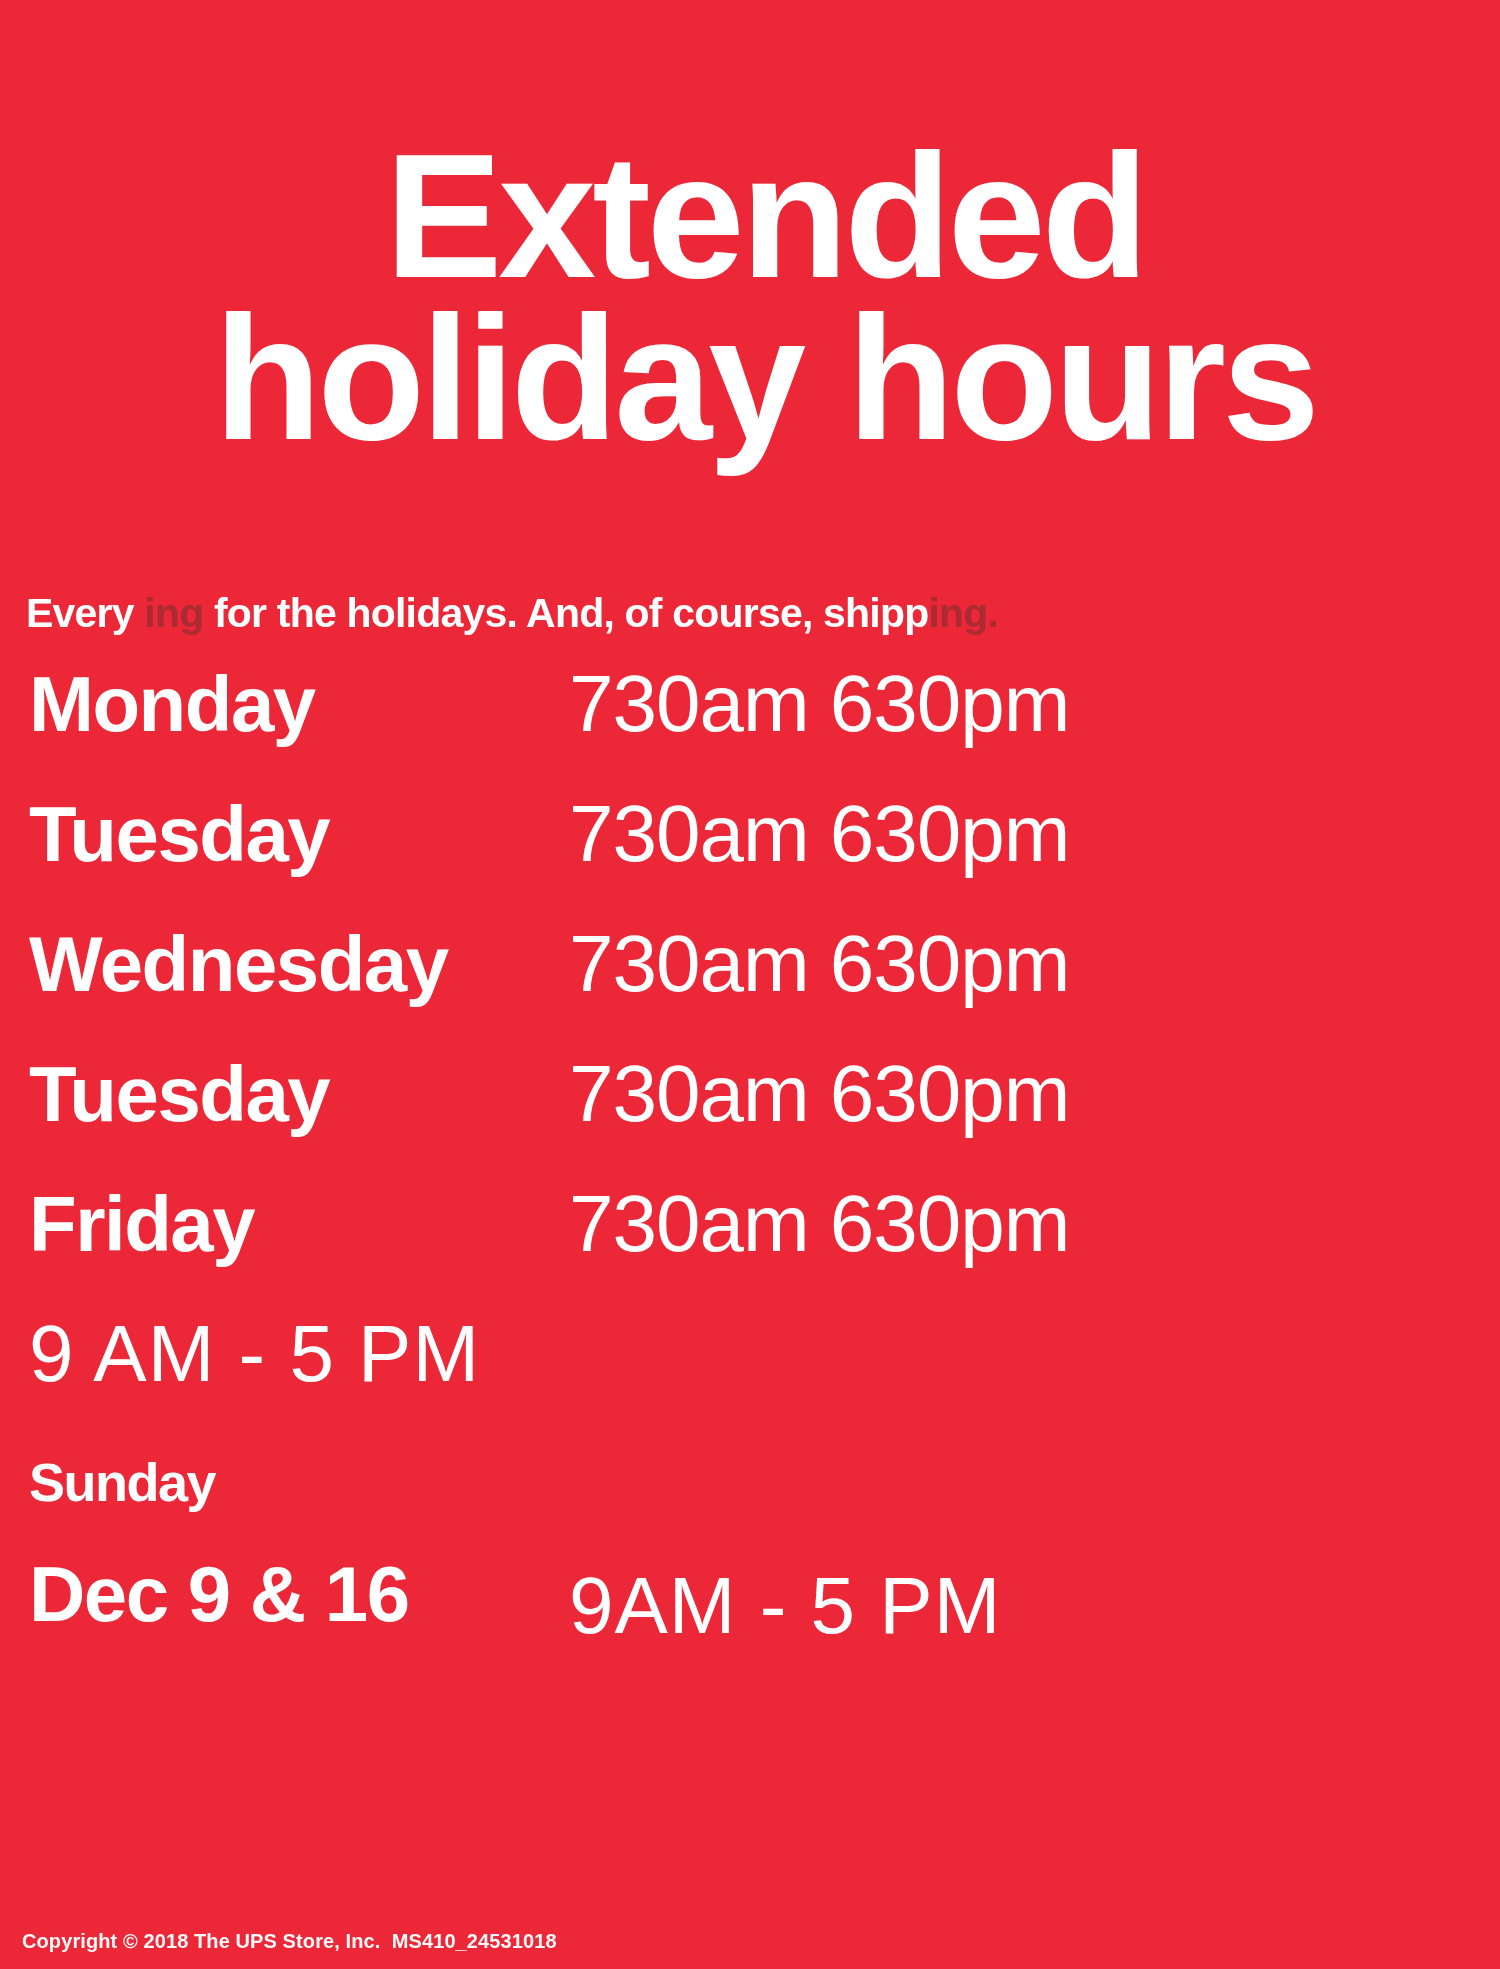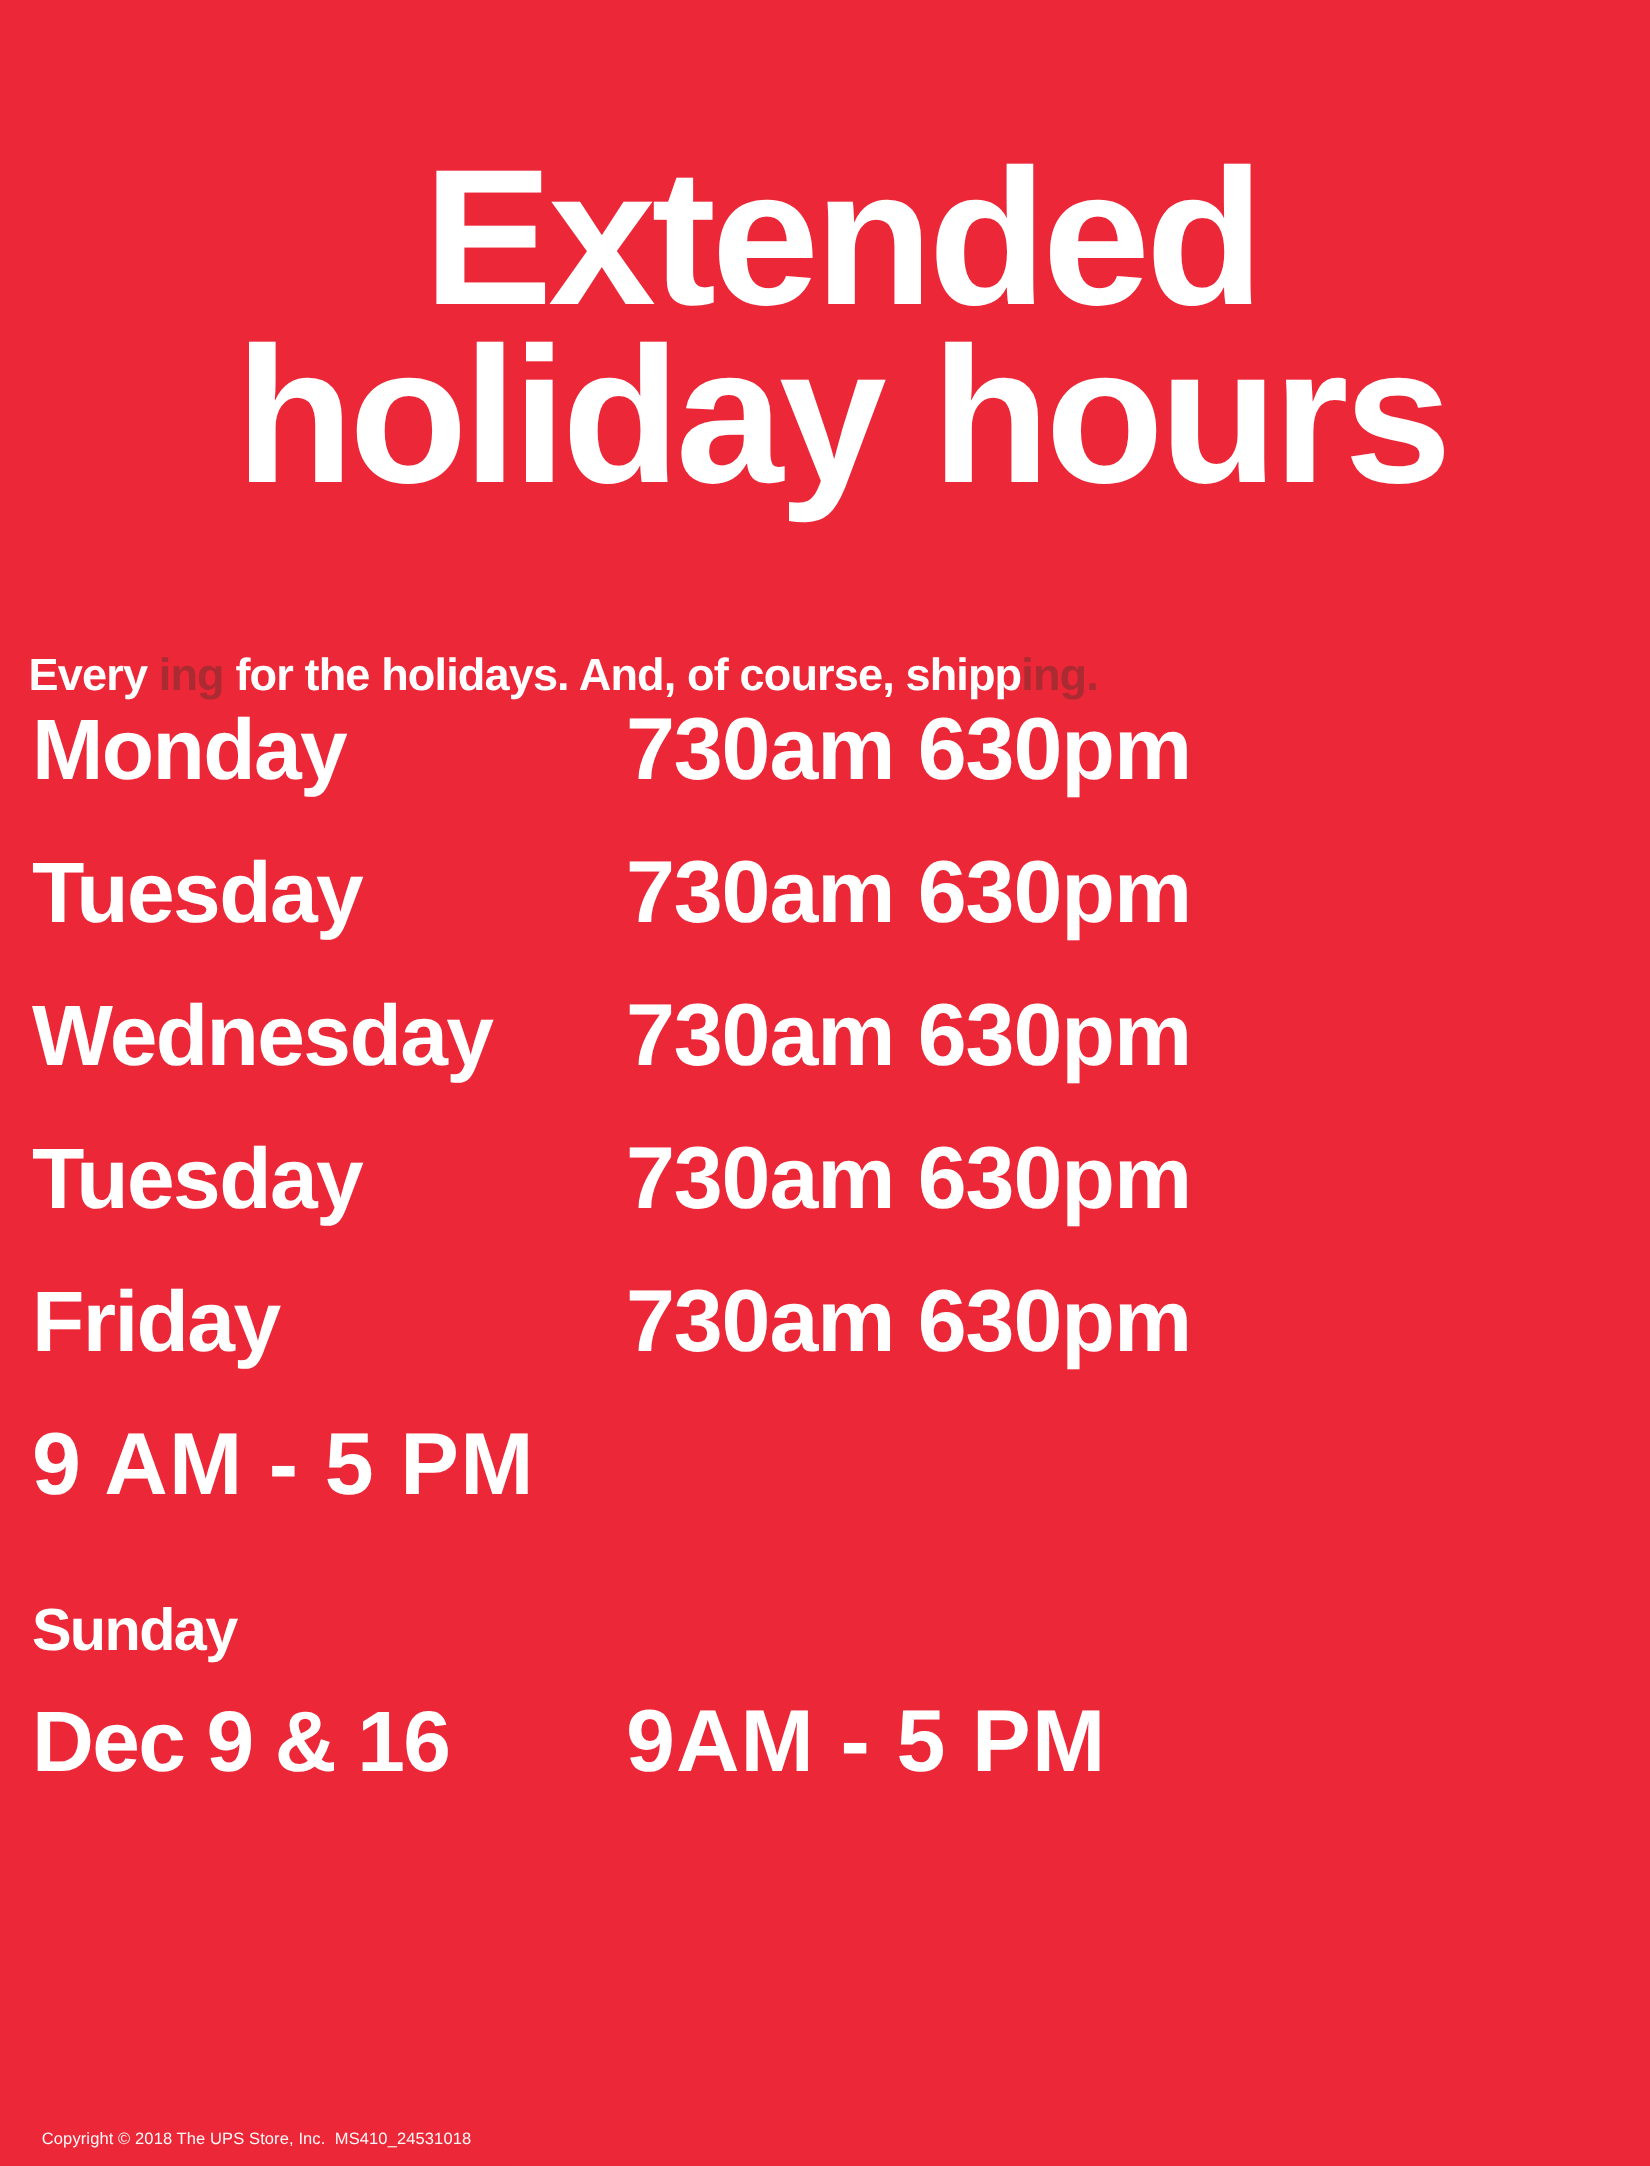--- a/index.html
+++ b/index.html
@@ -74,25 +74,26 @@
     font-weight: 700;
     font-size: 78px;
     line-height: 1;
     letter-spacing: -1.5px;
     width: 540px;
     flex: 0 0 540px;
     white-space: nowrap;
   }
   .time {
     color: #ffffff;
-    font-weight: 700;
+    font-weight: 400;
     font-size: 80px;
     line-height: 1;
     letter-spacing: -1px;
     white-space: nowrap;
+    margin-top: 23px;
   }
   .time.spaced {
     letter-spacing: 1px;
   }
 
   
   .sunday-block {
     margin-top: 14px;
   }
   .sunday-head {
@@ -109,25 +110,25 @@
     align-items: center;
   }
   .sunday-detail .day {
     width: 540px;
     flex: 0 0 540px;
   }
 
   
   .footer {
     position: absolute;
-    left: 38px;
+    left: 22px;
     bottom: 16px;
     color: #ffffff;
-    font-size: 15px;
-    font-weight: 400;
+    font-size: 20px;
+    font-weight: 700;
     letter-spacing: 0.1px;
     white-space: nowrap;
     opacity: 0.97;
   }
 </style>
 </head>
 <body>
 
 <div class="poster">
 

